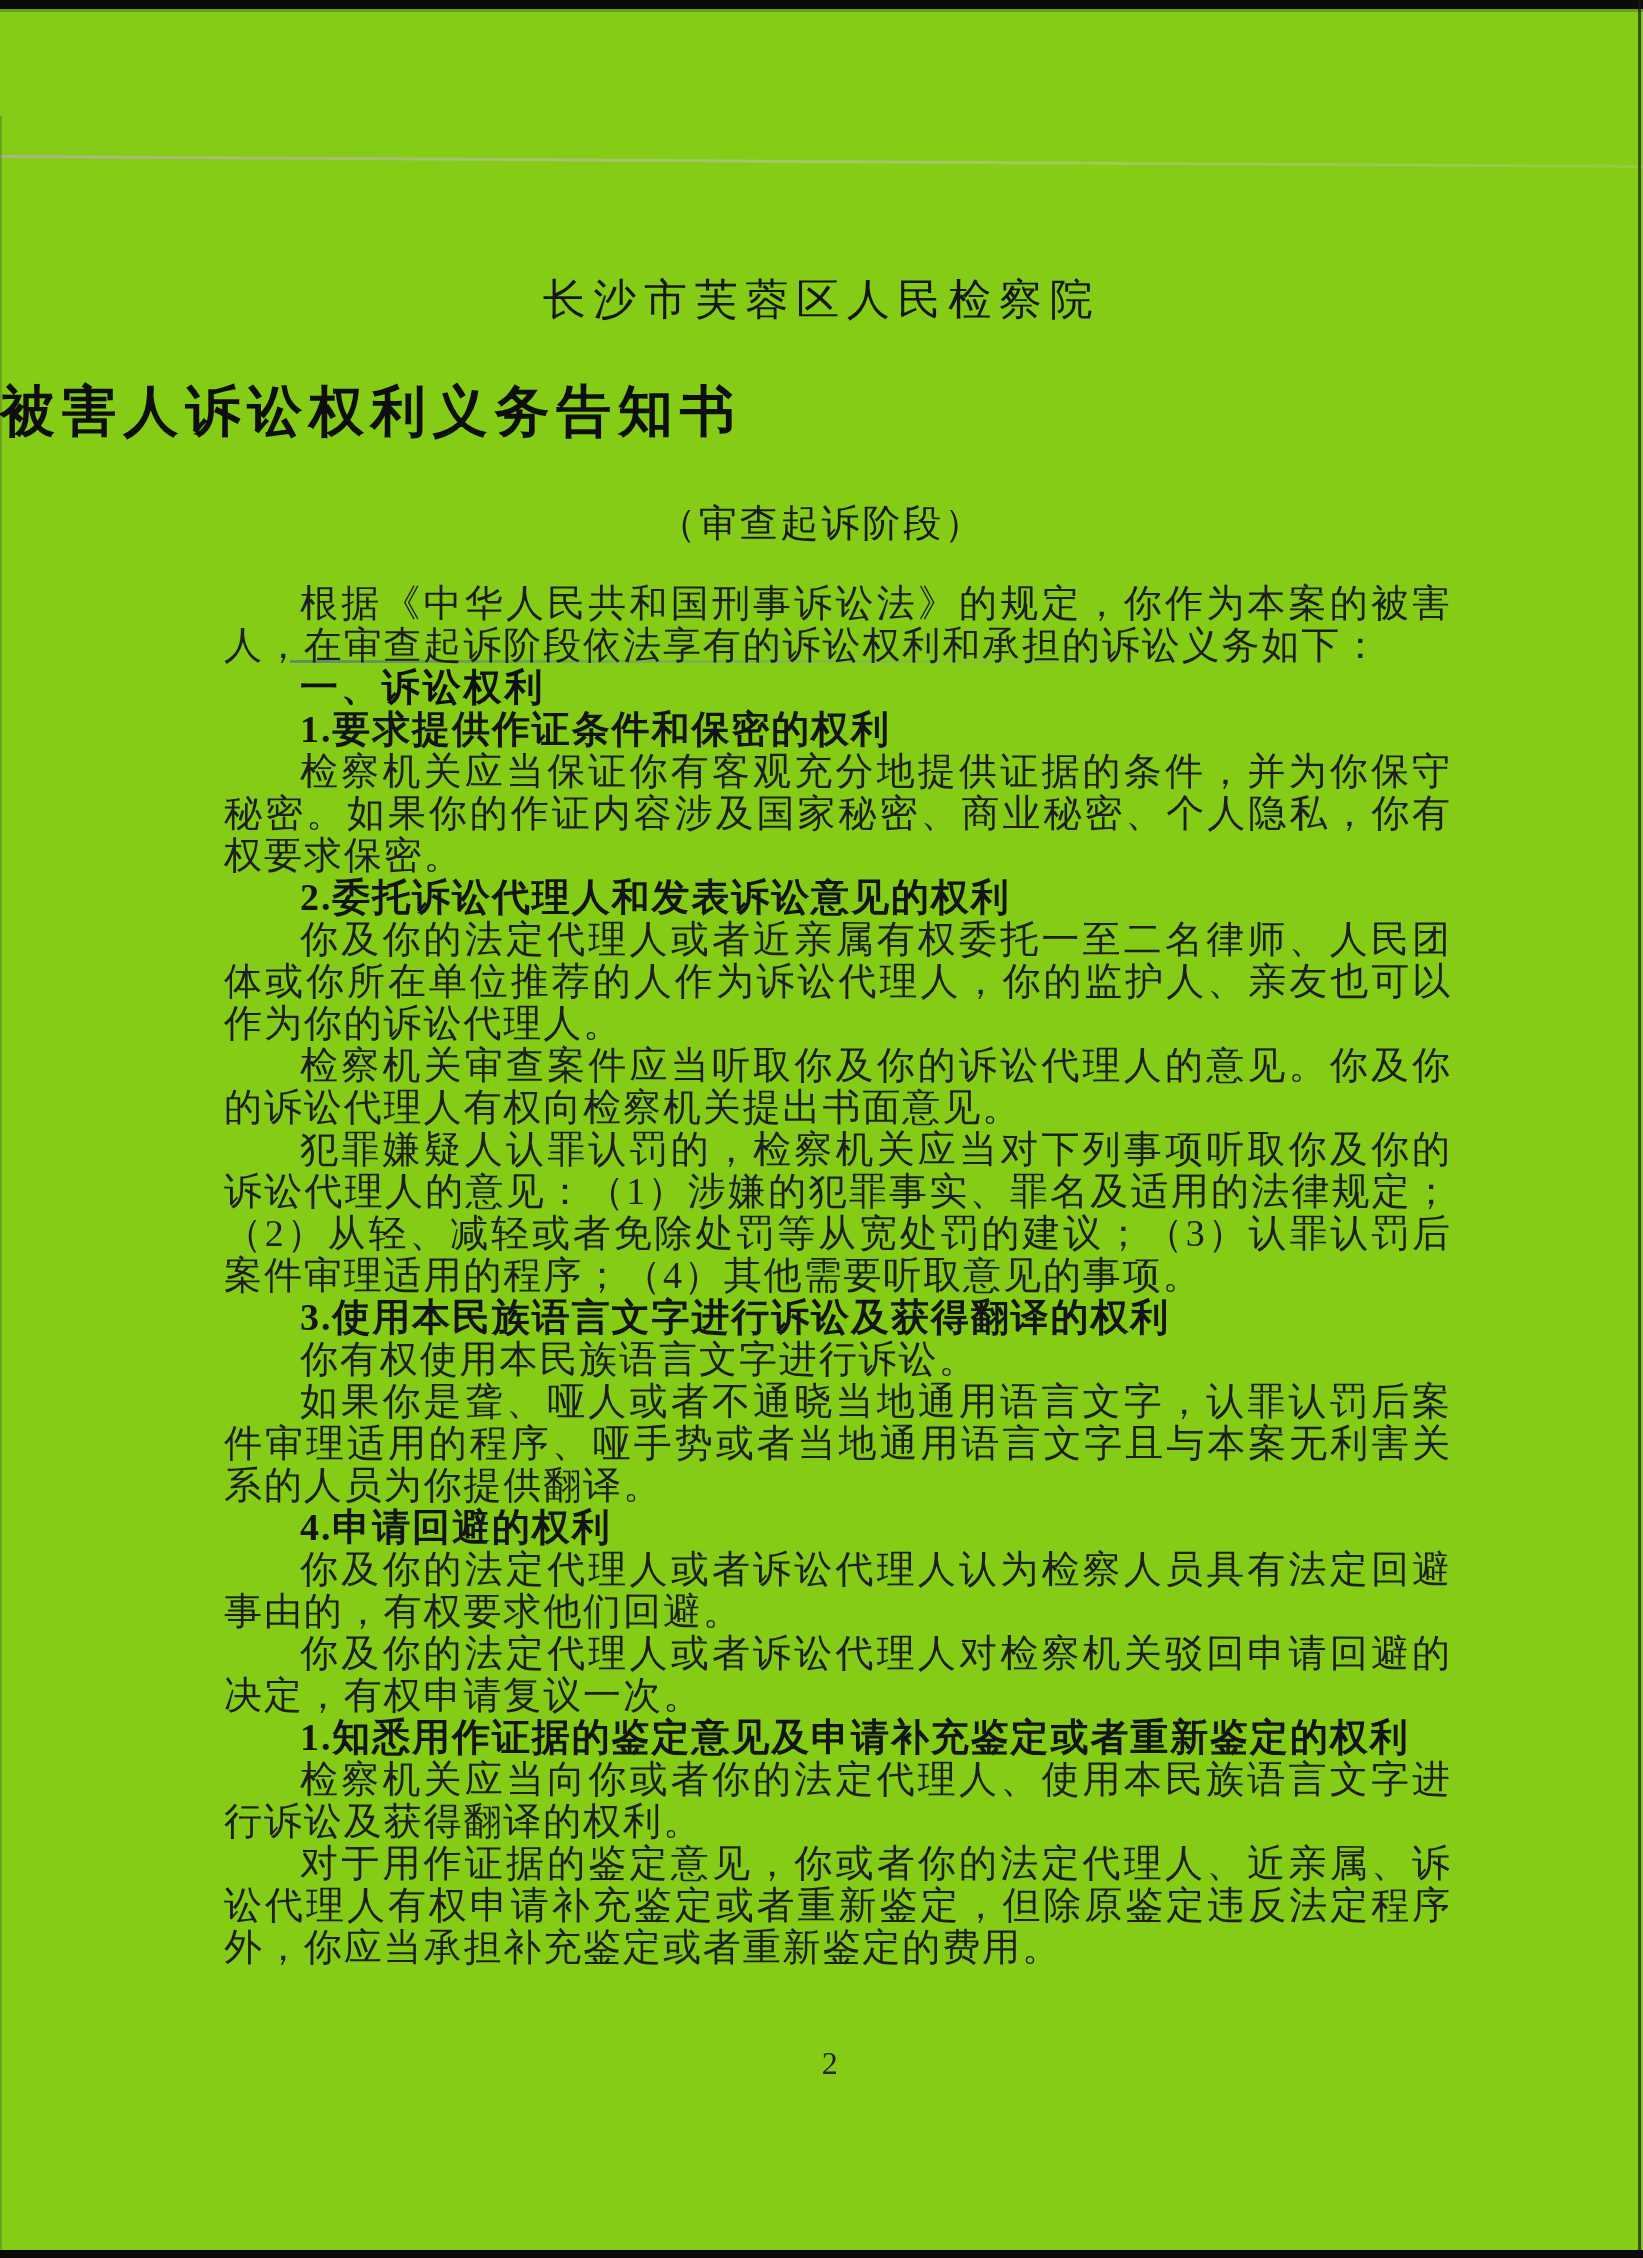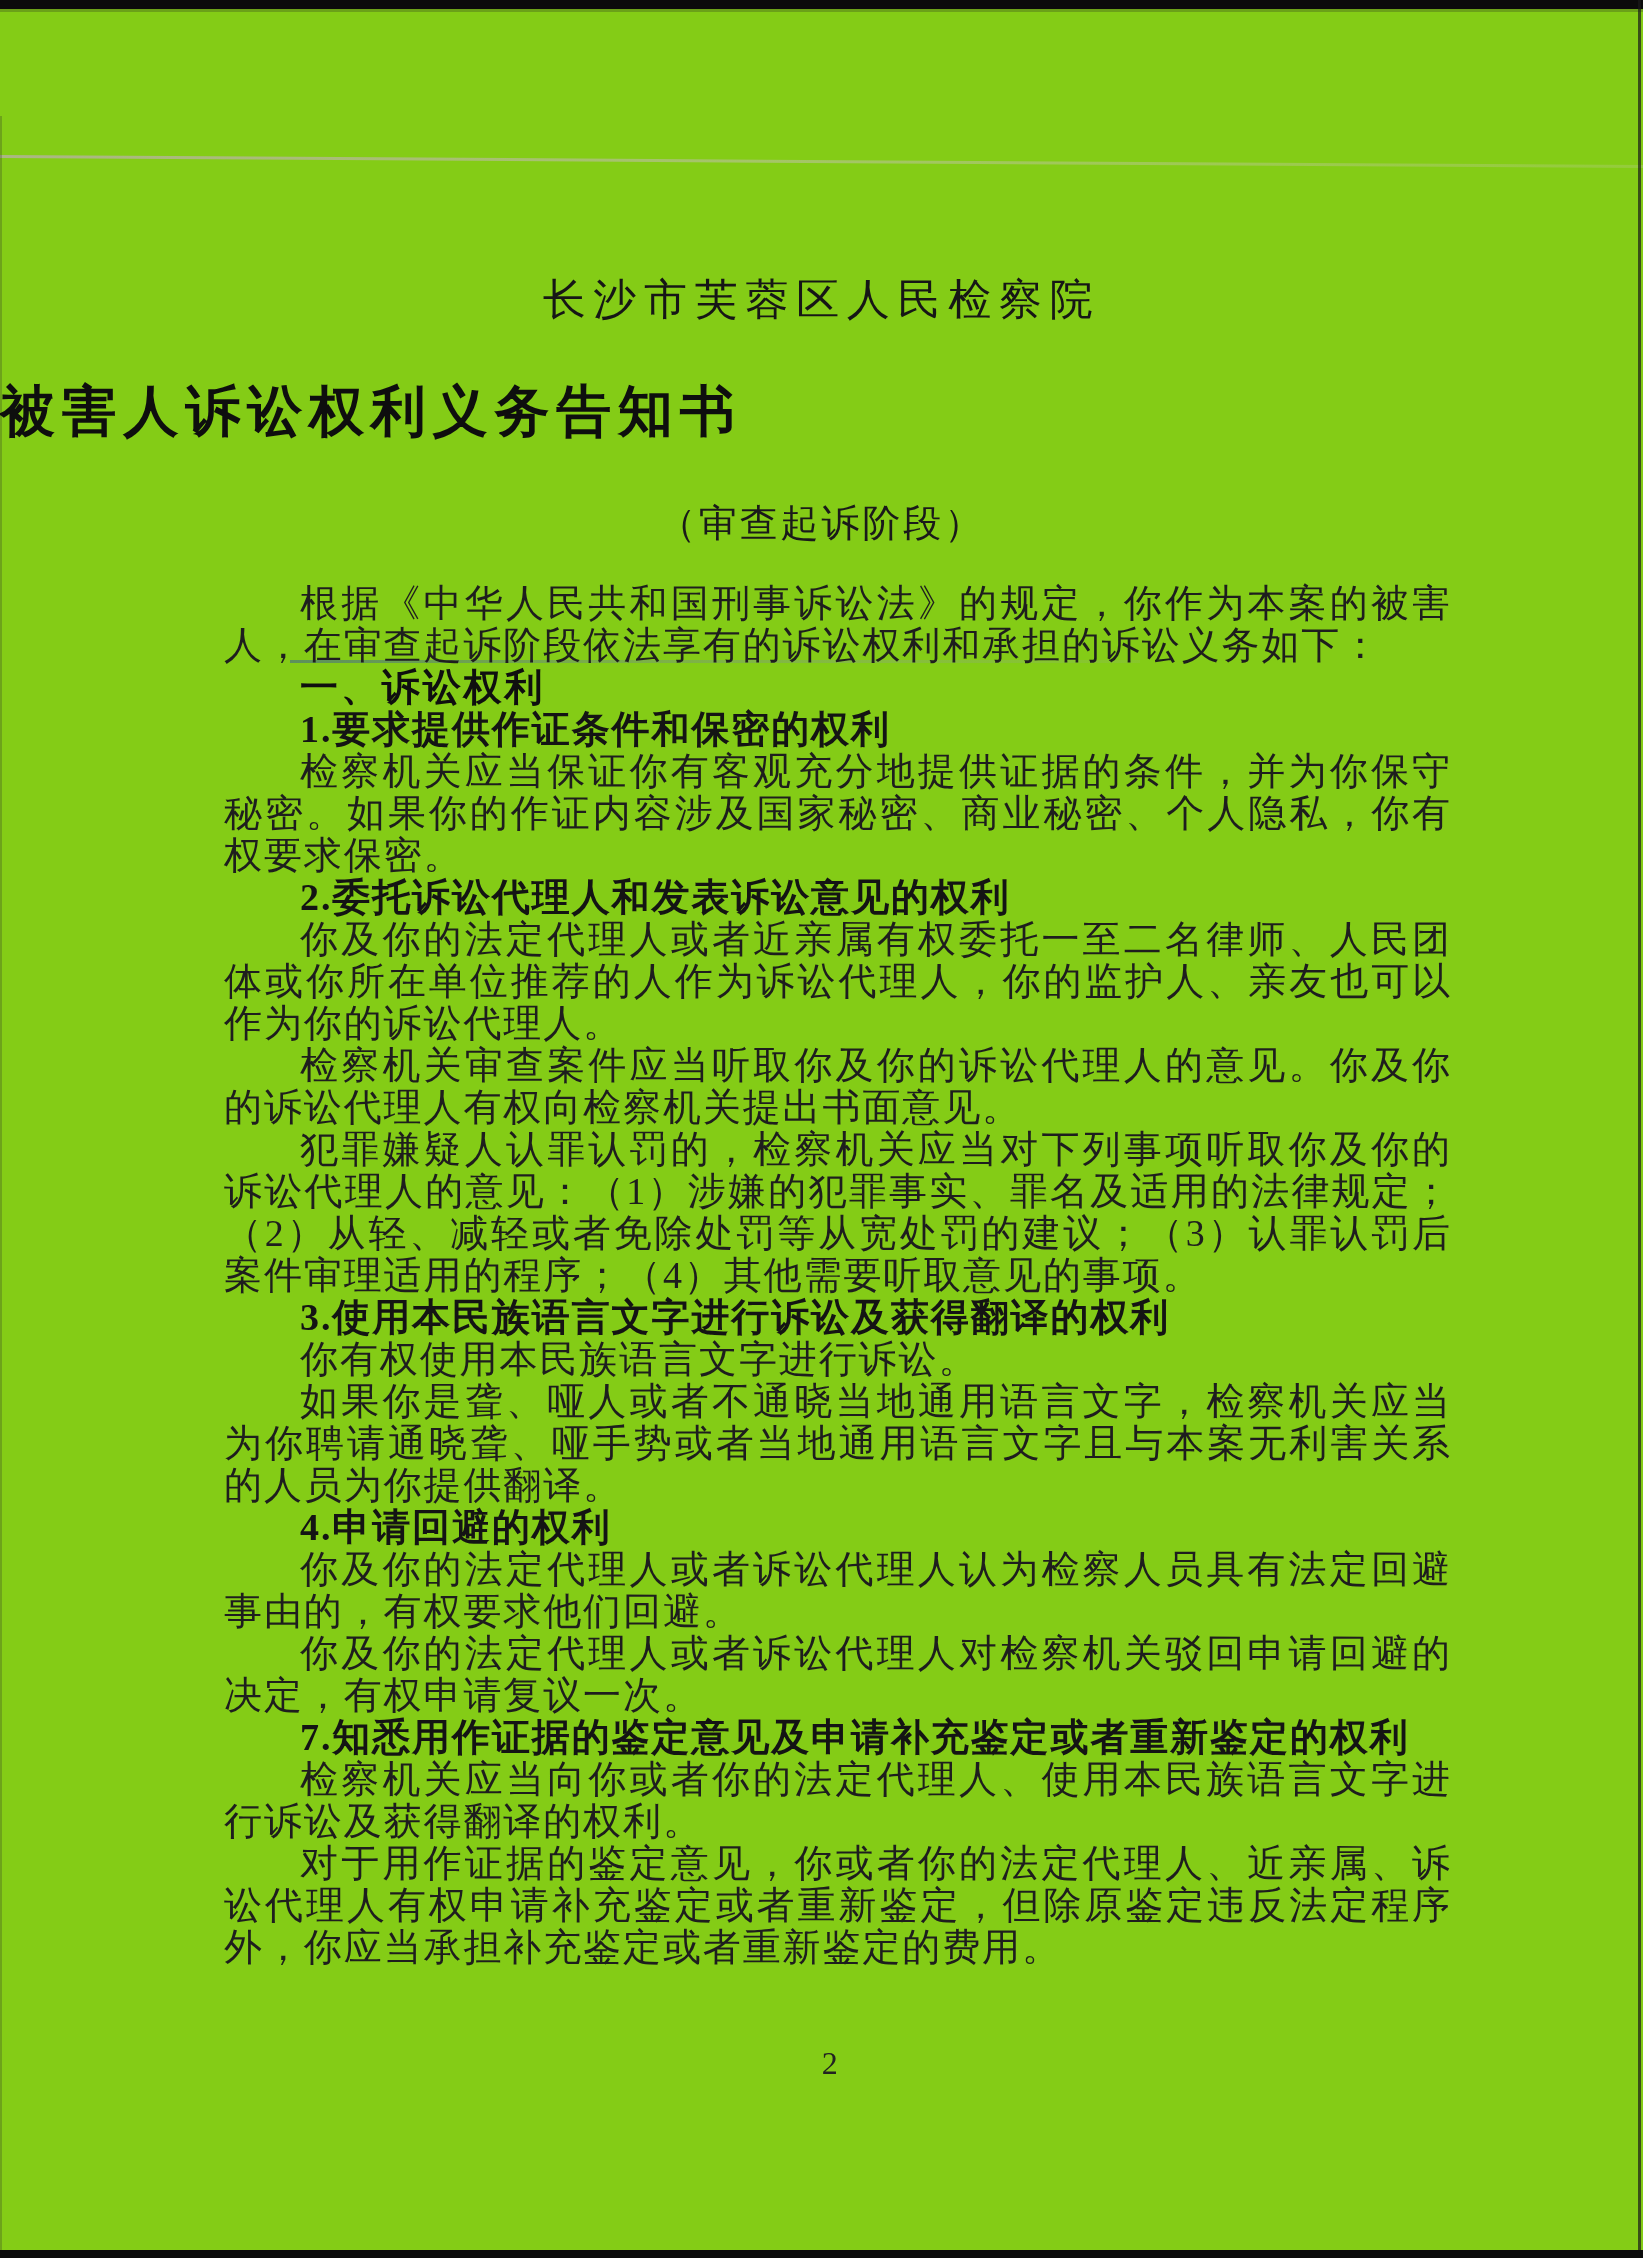--- a/index.html
+++ b/index.html
@@ -93,25 +93,25 @@
         <p class="paragraph">根据《中华人民共和国刑事诉讼法》的规定，你作为本案的被害人，在审查起诉阶段依法享有的诉讼权利和承担的诉讼义务如下：</p>
         <p class="section-heading">一、诉讼权利</p>
         <p class="item-heading">1.要求提供作证条件和保密的权利</p>
         <p class="paragraph">检察机关应当保证你有客观充分地提供证据的条件，并为你保守秘密。如果你的作证内容涉及国家秘密、商业秘密、个人隐私，你有权要求保密。</p>
         <p class="item-heading">2.委托诉讼代理人和发表诉讼意见的权利</p>
         <p class="paragraph">你及你的法定代理人或者近亲属有权委托一至二名律师、人民团体或你所在单位推荐的人作为诉讼代理人，你的监护人、亲友也可以作为你的诉讼代理人。</p>
         <p class="paragraph">检察机关审查案件应当听取你及你的诉讼代理人的意见。你及你的诉讼代理人有权向检察机关提出书面意见。</p>
         <p class="paragraph">犯罪嫌疑人认罪认罚的，检察机关应当对下列事项听取你及你的诉讼代理人的意见：（1）涉嫌的犯罪事实、罪名及适用的法律规定；（2）从轻、减轻或者免除处罚等从宽处罚的建议；（3）认罪认罚后案件审理适用的程序；（4）其他需要听取意见的事项。</p>
         <p class="item-heading">3.使用本民族语言文字进行诉讼及获得翻译的权利</p>
         <p class="paragraph">你有权使用本民族语言文字进行诉讼。</p>
-        <p class="paragraph">如果你是聋、哑人或者不通晓当地通用语言文字，检察机关应当为你聘请通晓聋、哑手势或者当地通用语言文字且与本案无利害关系的人员为你提供翻译。</p>
+        <p class="paragraph">如果你是聋、哑人或者不通晓当地通用语言文字，认罪认罚后案件审理适用的程序、哑手势或者当地通用语言文字且与本案无利害关系的人员为你提供翻译。</p>
         <p class="item-heading">4.申请回避的权利</p>
         <p class="paragraph">你及你的法定代理人或者诉讼代理人认为检察人员具有法定回避事由的，有权要求他们回避。</p>
         <p class="paragraph">你及你的法定代理人或者诉讼代理人对检察机关驳回申请回避的决定，有权申请复议一次。</p>
-        <p class="item-heading">7.知悉用作证据的鉴定意见及申请补充鉴定或者重新鉴定的权利</p>
+        <p class="item-heading">1.知悉用作证据的鉴定意见及申请补充鉴定或者重新鉴定的权利</p>
         <p class="paragraph">检察机关应当向你或者你的法定代理人、使用本民族语言文字进行诉讼及获得翻译的权利。</p>
         <p class="paragraph">对于用作证据的鉴定意见，你或者你的法定代理人、近亲属、诉讼代理人有权申请补充鉴定或者重新鉴定，但除原鉴定违反法定程序外，你应当承担补充鉴定或者重新鉴定的费用。</p>
       </div>
   </div>
 
   <div class="page-num">2</div>
 </main>
 
 
 </body></html>

